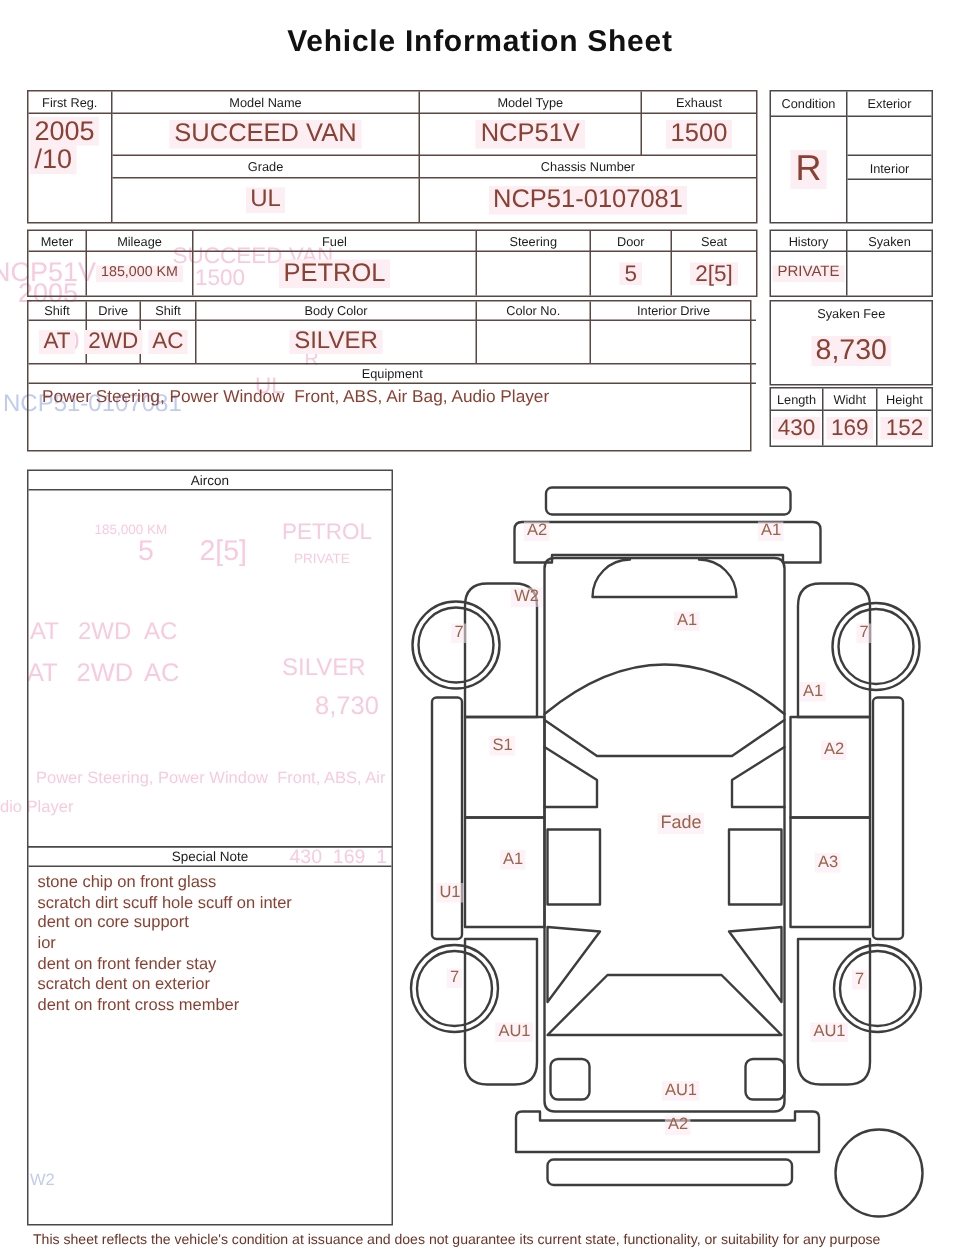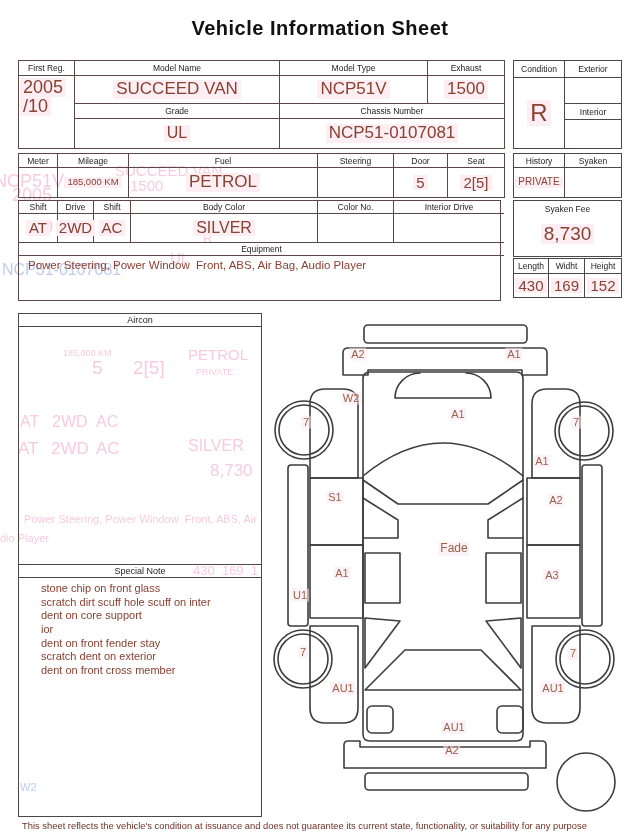--- a/index.html
+++ b/index.html
@@ -185,21 +185,21 @@
         <span class="hl">152</span>
       </div>
   </div>
 
   <div class="box box2" style="left:18px;top:313px;width:244px;height:252px">
     <div class="a lbl" style="left:0;top:0;width:242px;height:13px;font-size:9px;border-bottom:1px solid var(--bd2)">Aircon</div>
   </div>
 
   <div class="box box2" style="left:18px;top:564px;width:244px;height:253px">
     <div class="a lbl" style="left:0;top:0;width:242px;height:13px;font-size:9px;border-bottom:1px solid var(--bd2)">Special Note</div>
-    <div class="a" style="left:22px;top:17px;width:232px">
+    <div class="a" style="left:6px;top:17px;width:232px">
       <div class="note-line">stone chip on front glass</div>
       <div class="note-line">scratch dirt scuff hole scuff on inter</div>
       <div class="note-line">dent on core support</div>
       <div class="note-line">ior</div>
       <div class="note-line">dent on front fender stay</div>
       <div class="note-line">scratch dent on exterior</div>
       <div class="note-line">dent on front cross member</div>
     </div>
   </div>
 

